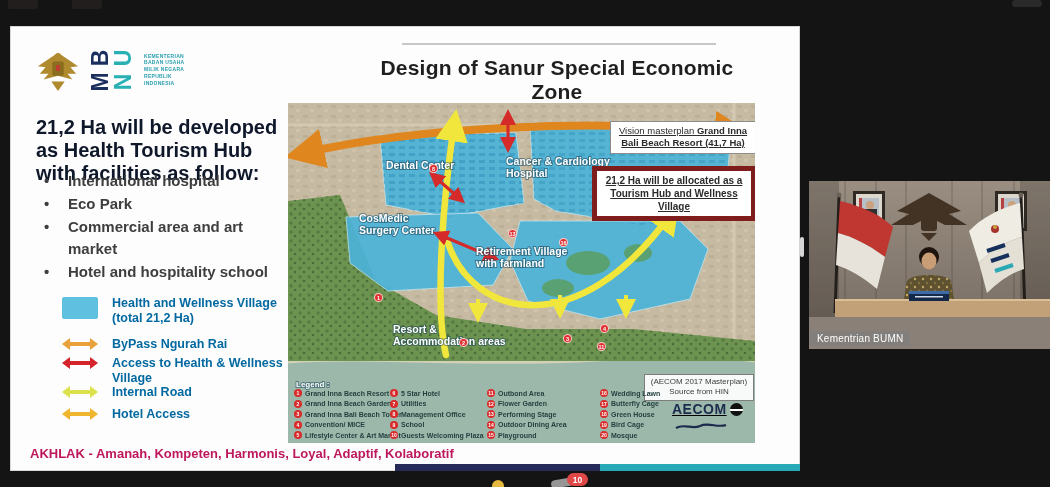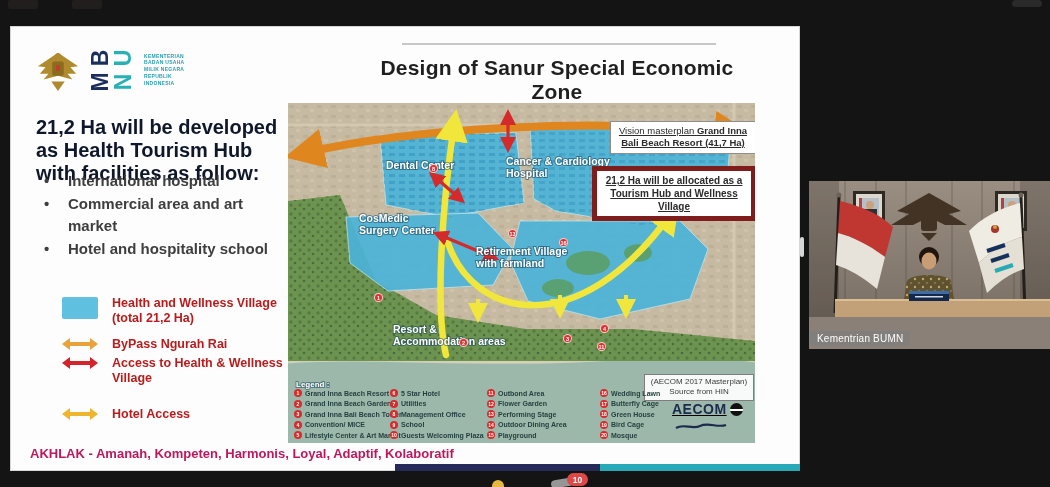--- a/index.html
+++ b/index.html
@@ -14,21 +14,21 @@
   .logo-row{position:absolute;left:26px;top:20px;display:flex;align-items:center;gap:9px;}
   .ministry-lines{display:flex;flex-direction:column;gap:1px;}
   .ministry-lines span{font-size:5px;line-height:1.15;font-weight:bold;color:#2a9fae;letter-spacing:.3px;}
   .intro{position:absolute;left:26px;top:90px;width:252px;font-size:20px;line-height:23px;
          font-weight:600;color:#0f172a;}
   .bullets{position:absolute;left:28px;top:144px;width:256px;margin:0;padding:0;list-style:none;}
   .bullets li{position:relative;padding-left:30px;font-size:15px;line-height:22px;font-weight:600;color:#3e3e3e;margin-bottom:1px;}
   .bullets li::before{content:"•";position:absolute;left:6px;top:0;color:#3e3e3e;}
   .sleg{position:absolute;left:50px;width:230px;display:flex;align-items:flex-start;gap:12px;}
   .sleg .sym{flex:0 0 40px;display:flex;justify-content:center;}
-  .sleg .lbl{font-size:12.5px;line-height:15px;font-weight:600;color:#b91c1c;}
+  .sleg .lbl{font-size:12.5px;line-height:15px;font-weight:600;color:#0369a1;}
   .footer-text{position:absolute;left:20px;top:420px;font-size:13px;color:#be185d;font-weight:700;}
   .stripe{position:absolute;bottom:0;height:7px;}
   .stripe.navy{left:385px;width:205px;background:#262a58;}
   .stripe.teal{left:590px;width:200px;background:#27a9b8;}
   
   .map{position:absolute;left:288px;top:103px;width:467px;height:340px;overflow:hidden;}
   .map svg.base{position:absolute;left:0;top:0;}
   .callout{position:absolute;background:#ffffff;color:#2b2b2b;text-align:center;line-height:1.3;
            padding:3px 1px;box-sizing:border-box;text-decoration:underline;}
   .callout.c1{left:322px;top:18px;width:146px;font-size:9.5px;border:1px solid #8d8d8d;}
@@ -98,20 +98,21 @@
       </div>
     </div>
 
     <div class="title-rule"></div>
     <div class="slide-title">Design of Sanur Special Economic Zone</div>
 
     <div class="intro">21,2 Ha will be developed as Health Tourism Hub with facilities as follow:</div>
 
     <ul class="bullets">
       <li>International hospital</li>
+      <li>Eco Park</li>
       <li>Commercial area and art market</li>
       <li>Hotel and hospitality school</li>
     </ul>
 
     <div class="sleg" style="top:270px;">
       <span class="sym">
         <svg width="38" height="24">
             <rect x="1" y="1" width="36" height="22" rx="2" fill="#5fc0e0"></rect>
           </svg>
       </span>
@@ -129,20 +130,30 @@
     </div>
     <div class="sleg" style="top:330px;">
       <span class="sym">
         <svg width="38" height="14">
           <line x1="8" y1="7" x2="30" y2="7" stroke-width="4" stroke="#d5232b"></line>
           <polygon points="9,1 1,7 9,13" fill="#d5232b"></polygon>
           <polygon points="29,1 37,7 29,13" fill="#d5232b"></polygon>
         </svg>
       </span>
       <span class="lbl">Access to Health &amp; Wellness Village</span>
+    </div>
+    <div class="sleg" style="top:359px;">
+      <span class="sym">
+        <svg width="38" height="14">
+          <line x1="8" y1="7" x2="30" y2="7" stroke-width="4" stroke="#dbe14b"></line>
+          <polygon points="9,1 1,7 9,13" fill="#dbe14b"></polygon>
+          <polygon points="29,1 37,7 29,13" fill="#dbe14b"></polygon>
+        </svg>
+      </span>
+      <span class="lbl">Internal Road</span>
     </div>
     <div class="sleg" style="top:381px;">
       <span class="sym">
         <svg width="38" height="14">
           <line x1="8" y1="7" x2="30" y2="7" stroke-width="4" stroke="#eeb52e"></line>
           <polygon points="9,1 1,7 9,13" fill="#eeb52e"></polygon>
           <polygon points="29,1 37,7 29,13" fill="#eeb52e"></polygon>
         </svg>
       </span>
       <span class="lbl">Hotel Access</span>

